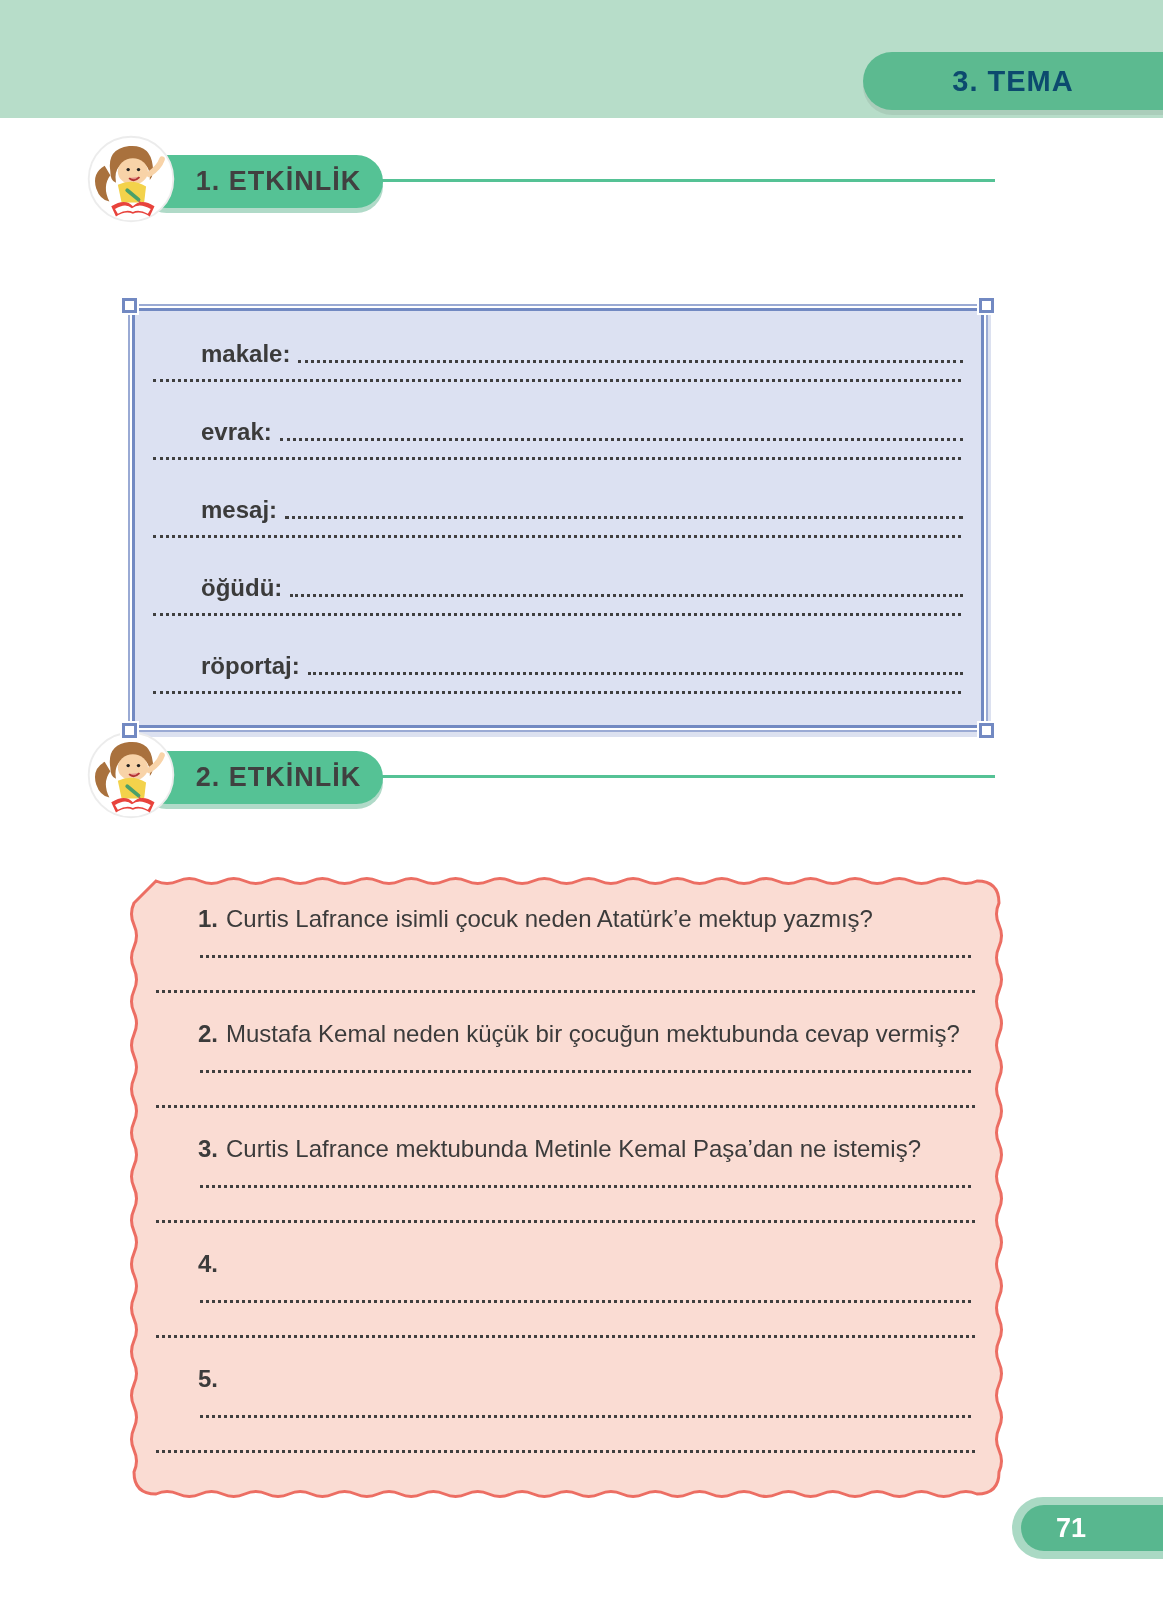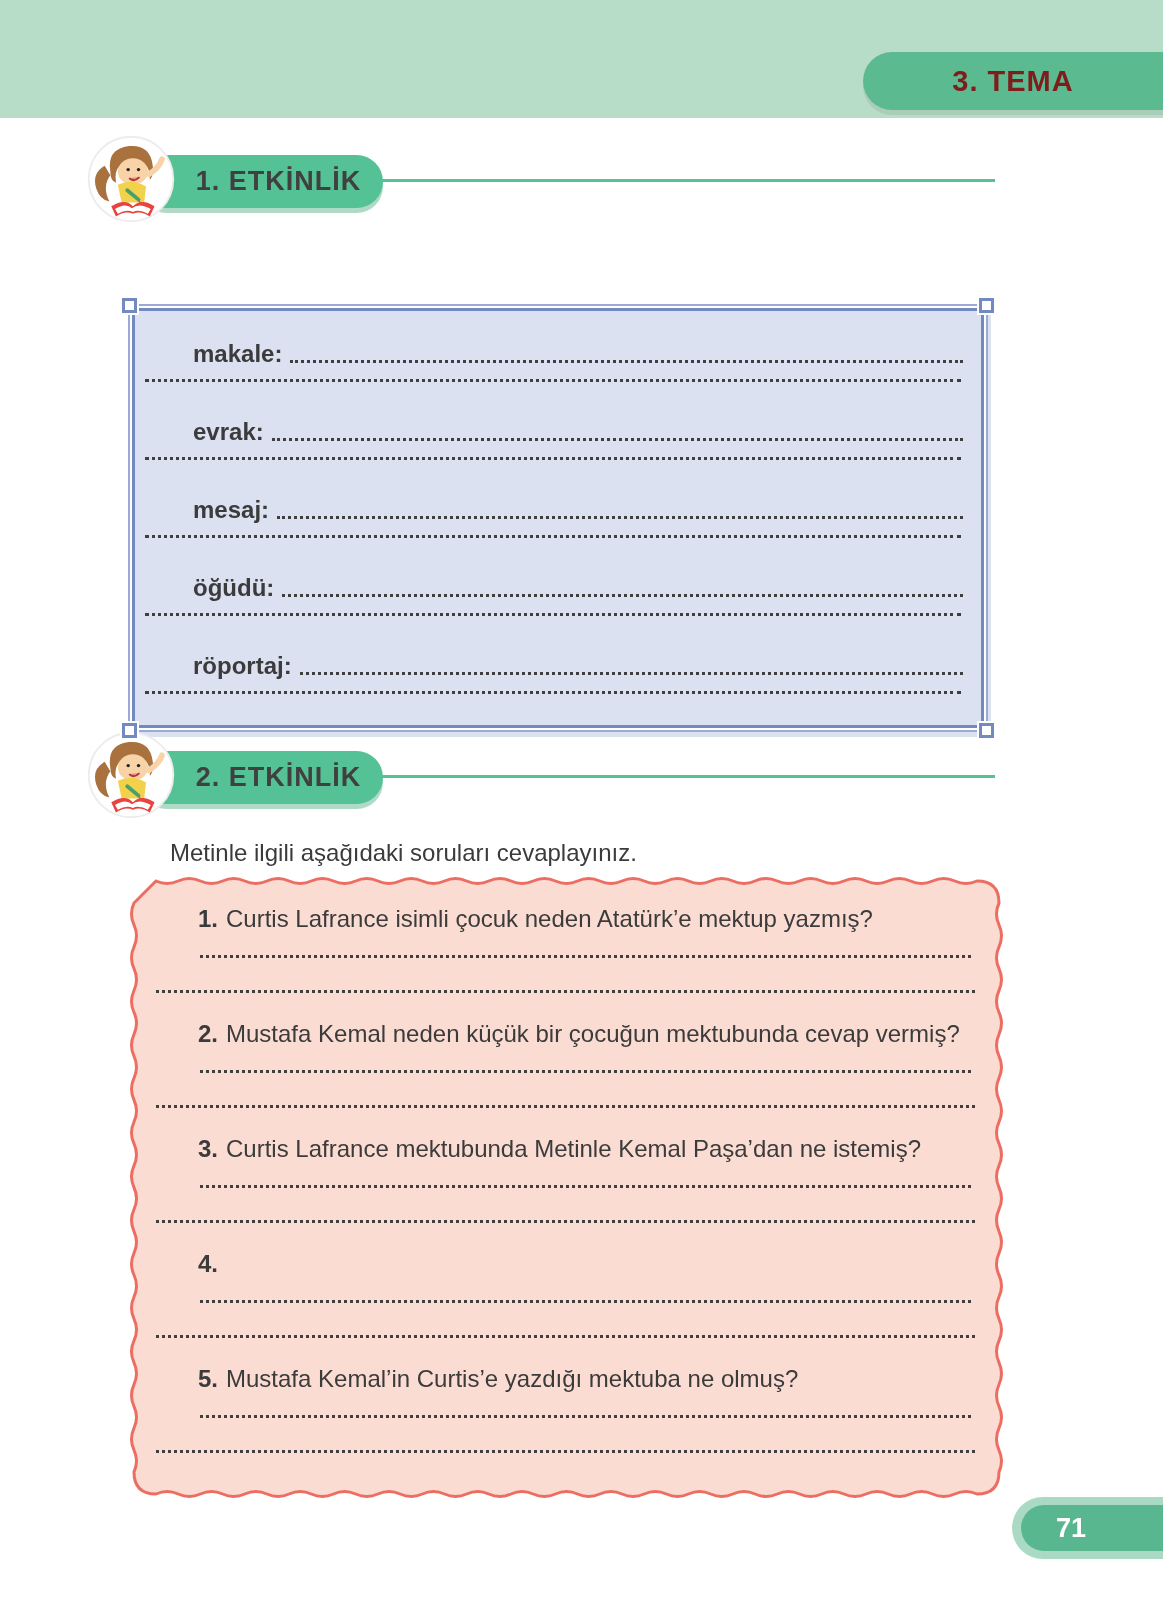--- a/index.html
+++ b/index.html
@@ -17,21 +17,21 @@
   *{margin:0;padding:0;box-sizing:border-box;}
   html,body{background:#ffffff;}
   body{font-family:"Liberation Sans","DejaVu Sans",sans-serif;color:var(--ink);}
   .page{position:relative;width:1163px;height:1616px;background:#fff;overflow:hidden;}
 
   
   .top-band{position:absolute;left:0;top:0;width:1163px;height:118px;background:var(--band);}
   .tema-tab{position:absolute;left:863px;top:52px;right:0;height:58px;background:var(--tab-green);
     border-radius:30px 0 0 30px;display:flex;align-items:center;justify-content:center;
     box-shadow:0 5px 0 rgba(0,0,0,0.07);}
-  .tema-tab span{color:#7f1d1d;font-size:29px;font-weight:bold;letter-spacing:1px;}
+  .tema-tab span{color:#0c4a6e;font-size:29px;font-weight:bold;letter-spacing:1px;}
 
   
   .mascot{position:absolute;width:94px;height:94px;z-index:3;}
   .pill{position:absolute;width:243px;height:53px;background:var(--green);border-radius:30px;
     display:flex;align-items:center;justify-content:center;z-index:2;
     box-shadow:0 5px 0 rgba(79,174,133,0.45);}
   .pill span{color:#404040;font-size:27px;font-weight:bold;letter-spacing:1px;padding-left:34px;}
   .header-rule{position:absolute;height:3px;background:var(--green);z-index:1;}
 
   .mascot-1{left:84px;top:132px;}
@@ -44,21 +44,21 @@
 
   
   .instruction-1{position:absolute;left:120px;top:216px;width:888px;font-size:24px;line-height:35px;
     text-align:justify;text-indent:48px;}
   .instruction-2{position:absolute;left:170px;top:838px;width:830px;font-size:24px;line-height:30px;}
 
   
   .blue-box{position:absolute;left:132px;top:308px;width:852px;height:420px;
     background:var(--blue-fill);border:3px solid var(--blue-border);
     box-shadow:0 0 0 2px #fff,0 0 0 4px var(--blue-border-light),4px 6px 0 3px rgba(114,137,194,0.25);
-    padding:26px 14px 0 8px;}
+    padding:26px 14px 0 16px;}
   .corner-ornament{position:absolute;width:15px;height:15px;background:#fff;
     border:3px solid var(--blue-border);box-shadow:0 0 0 2px #fff;z-index:4;}
   .corner-tl{left:-13px;top:-13px;}
   .corner-tr{right:-13px;top:-13px;}
   .corner-bl{left:-13px;bottom:-13px;}
   .corner-br{right:-13px;bottom:-13px;}
 
   .vocab-entry{margin-bottom:0;}
   .vocab-row1{display:flex;align-items:flex-end;height:30px;margin-bottom:12px;padding-left:50px;}
   .word-label{font-weight:bold;font-size:24px;line-height:26px;white-space:nowrap;}
@@ -175,21 +175,20 @@
       <path d="M58 72 L62 76 L59 77 Z" fill="#d8565a"></path>
       <path d="M29 79 Q44 70 52 79 Q61 70 75 79 L70 90 Q60 83 52 87 Q44 83 34 90 Z" fill="#e8433c"></path>
       <path d="M33 82 Q44 75 51 81 Q59 75 71 82 L68 87 Q59 82 52 85 Q45 82 36 87 Z" fill="#ffffff"></path>
     </svg>
   </div>
   <div class="pill pill-2">
     <span>2. ETKİNLİK</span>
   </div>
   <div class="header-rule rule-2"></div>
 
-  <p class="instruction-2">Metinle ilgili aşağıdaki soruları cevaplayınız.</p>
 
   <div class="pink-box">
     <svg class="wavy" viewBox="0 0 877 625" aria-hidden="true">
       <path id="wavy-path" fill="#fadcd3" stroke="#ec6e63" stroke-width="3" d="M 28 6 Q 39.1 11.0 50.2 6.0 Q 61.3 1.0 72.4 6.0 Q 83.5 11.0 94.6 6.0 Q 105.7 1.0 116.8 6.0 Q 127.9 11.0 138.9 6.0 Q 150.0 1.0 161.1 6.0 Q 172.2 11.0 183.3 6.0 Q 194.4 1.0 205.5 6.0 Q 216.6 11.0 227.7 6.0 Q 238.8 1.0 249.9 6.0 Q 261.0 11.0 272.1 6.0 Q 283.2 1.0 294.3 6.0 Q 305.4 11.0 316.5 6.0 Q 327.6 1.0 338.6 6.0 Q 349.7 11.0 360.8 6.0 Q 371.9 1.0 383.0 6.0 Q 394.1 11.0 405.2 6.0 Q 416.3 1.0 427.4 6.0 Q 438.5 11.0 449.6 6.0 Q 460.7 1.0 471.8 6.0 Q 482.9 11.0 494.0 6.0 Q 505.1 1.0 516.2 6.0 Q 527.3 11.0 538.4 6.0 Q 549.4 1.0 560.5 6.0 Q 571.6 11.0 582.7 6.0 Q 593.8 1.0 604.9 6.0 Q 616.0 11.0 627.1 6.0 Q 638.2 1.0 649.3 6.0 Q 660.4 11.0 671.5 6.0 Q 682.6 1.0 693.7 6.0 Q 704.8 11.0 715.9 6.0 Q 727.0 1.0 738.1 6.0 Q 749.1 11.0 760.2 6.0 Q 771.3 1.0 782.4 6.0 Q 793.5 11.0 804.6 6.0 Q 815.7 1.0 826.8 6.0 Q 837.9 11.0 849.0 6.0 Q 871 6 871 28 Q 866.0 38.9 871.0 49.9 Q 876.0 60.8 871.0 71.8 Q 866.0 82.7 871.0 93.7 Q 876.0 104.6 871.0 115.5 Q 866.0 126.5 871.0 137.4 Q 876.0 148.4 871.0 159.3 Q 866.0 170.3 871.0 181.2 Q 876.0 192.1 871.0 203.1 Q 866.0 214.0 871.0 225.0 Q 876.0 235.9 871.0 246.8 Q 866.0 257.8 871.0 268.7 Q 876.0 279.7 871.0 290.6 Q 866.0 301.6 871.0 312.5 Q 876.0 323.4 871.0 334.4 Q 866.0 345.3 871.0 356.3 Q 876.0 367.2 871.0 378.2 Q 866.0 389.1 871.0 400.0 Q 876.0 411.0 871.0 421.9 Q 866.0 432.9 871.0 443.8 Q 876.0 454.8 871.0 465.7 Q 866.0 476.6 871.0 487.6 Q 876.0 498.5 871.0 509.5 Q 866.0 520.4 871.0 531.3 Q 876.0 542.3 871.0 553.2 Q 866.0 564.2 871.0 575.1 Q 876.0 586.1 871.0 597.0 Q 871 619 849 619 Q 837.9 614.0 826.8 619.0 Q 815.7 624.0 804.6 619.0 Q 793.5 614.0 782.4 619.0 Q 771.3 624.0 760.2 619.0 Q 749.1 614.0 738.1 619.0 Q 727.0 624.0 715.9 619.0 Q 704.8 614.0 693.7 619.0 Q 682.6 624.0 671.5 619.0 Q 660.4 614.0 649.3 619.0 Q 638.2 624.0 627.1 619.0 Q 616.0 614.0 604.9 619.0 Q 593.8 624.0 582.7 619.0 Q 571.6 614.0 560.5 619.0 Q 549.4 624.0 538.4 619.0 Q 527.3 614.0 516.2 619.0 Q 505.1 624.0 494.0 619.0 Q 482.9 614.0 471.8 619.0 Q 460.7 624.0 449.6 619.0 Q 438.5 614.0 427.4 619.0 Q 416.3 624.0 405.2 619.0 Q 394.1 614.0 383.0 619.0 Q 371.9 624.0 360.8 619.0 Q 349.7 614.0 338.6 619.0 Q 327.6 624.0 316.5 619.0 Q 305.4 614.0 294.3 619.0 Q 283.2 624.0 272.1 619.0 Q 261.0 614.0 249.9 619.0 Q 238.8 624.0 227.7 619.0 Q 216.6 614.0 205.5 619.0 Q 194.4 624.0 183.3 619.0 Q 172.2 614.0 161.1 619.0 Q 150.0 624.0 138.9 619.0 Q 127.9 614.0 116.8 619.0 Q 105.7 624.0 94.6 619.0 Q 83.5 614.0 72.4 619.0 Q 61.3 624.0 50.2 619.0 Q 39.1 614.0 28.0 619.0 Q 6 619 6 597 Q 11.0 586.1 6.0 575.1 Q 1.0 564.2 6.0 553.2 Q 11.0 542.3 6.0 531.3 Q 1.0 520.4 6.0 509.5 Q 11.0 498.5 6.0 487.6 Q 1.0 476.6 6.0 465.7 Q 11.0 454.8 6.0 443.8 Q 1.0 432.9 6.0 421.9 Q 11.0 411.0 6.0 400.0 Q 1.0 389.1 6.0 378.2 Q 11.0 367.2 6.0 356.3 Q 1.0 345.3 6.0 334.4 Q 11.0 323.4 6.0 312.5 Q 1.0 301.6 6.0 290.6 Q 11.0 279.7 6.0 268.7 Q 1.0 257.8 6.0 246.8 Q 11.0 235.9 6.0 225.0 Q 1.0 214.0 6.0 203.1 Q 11.0 192.1 6.0 181.2 Q 1.0 170.3 6.0 159.3 Q 11.0 148.4 6.0 137.4 Q 1.0 126.5 6.0 115.5 Q 11.0 104.6 6.0 93.7 Q 1.0 82.7 6.0 71.8 Q 11.0 60.8 6.0 49.9 Q 1.0 38.9 6.0 28.0 Z"></path>
     </svg>
     <div class="pink-content">
 
       <div class="q-block">
         <div class="q-row">
           <span class="q-num">1.</span>
@@ -221,21 +220,20 @@
         <div class="q-row">
           <span class="q-num">4.</span>
         </div>
         <div class="dots q-dots-1"></div>
         <div class="dots q-dots-2"></div>
       </div>
 
       <div class="q-block">
         <div class="q-row">
           <span class="q-num">5.</span>
-          <span class="q-text">Mustafa Kemal’in Curtis’e yazdığı mektuba ne olmuş?</span>
         </div>
         <div class="dots q-dots-1"></div>
         <div class="dots q-dots-2"></div>
       </div>
 
     </div>
   </div>
 
   <div class="page-badge">
     <div class="page-badge-inner">

